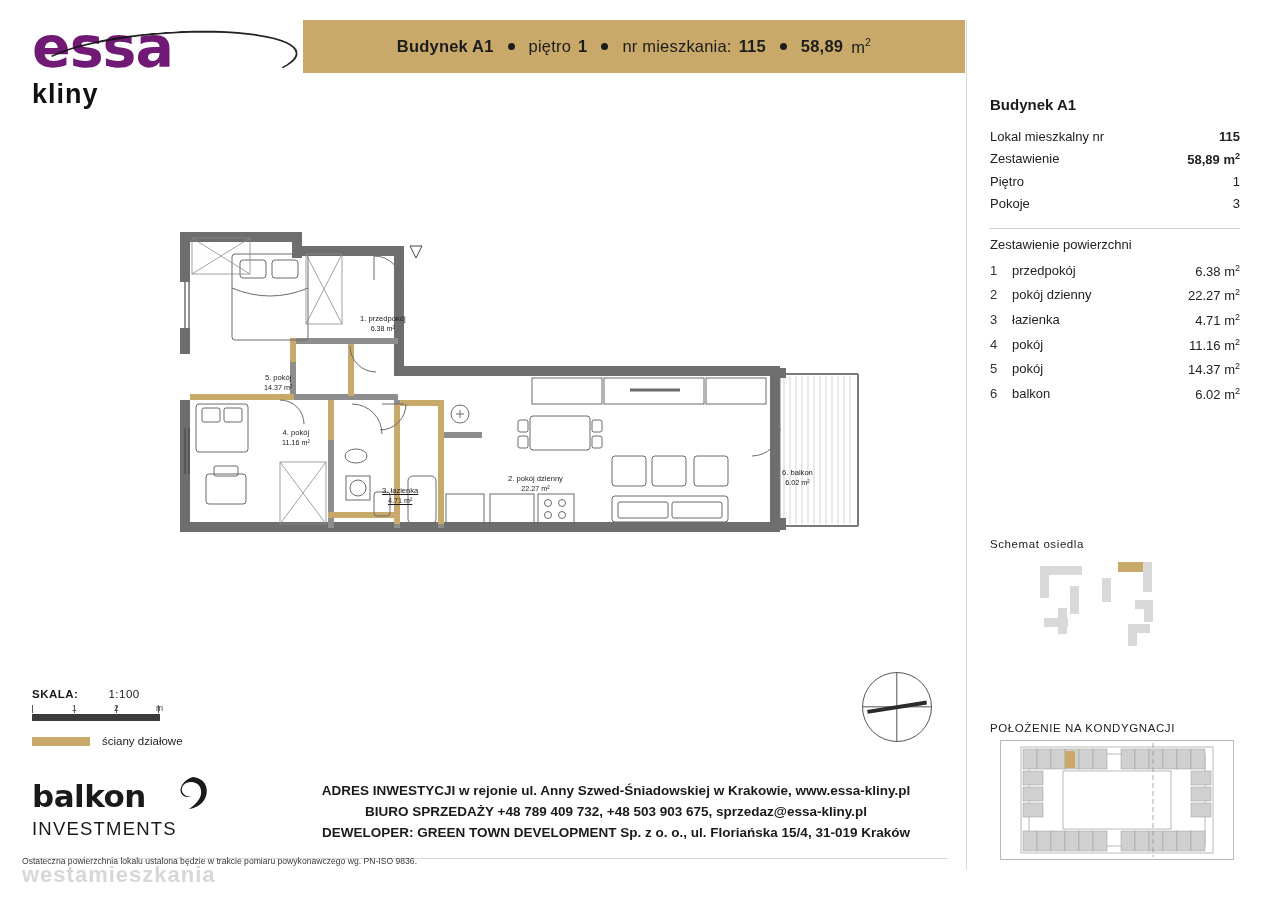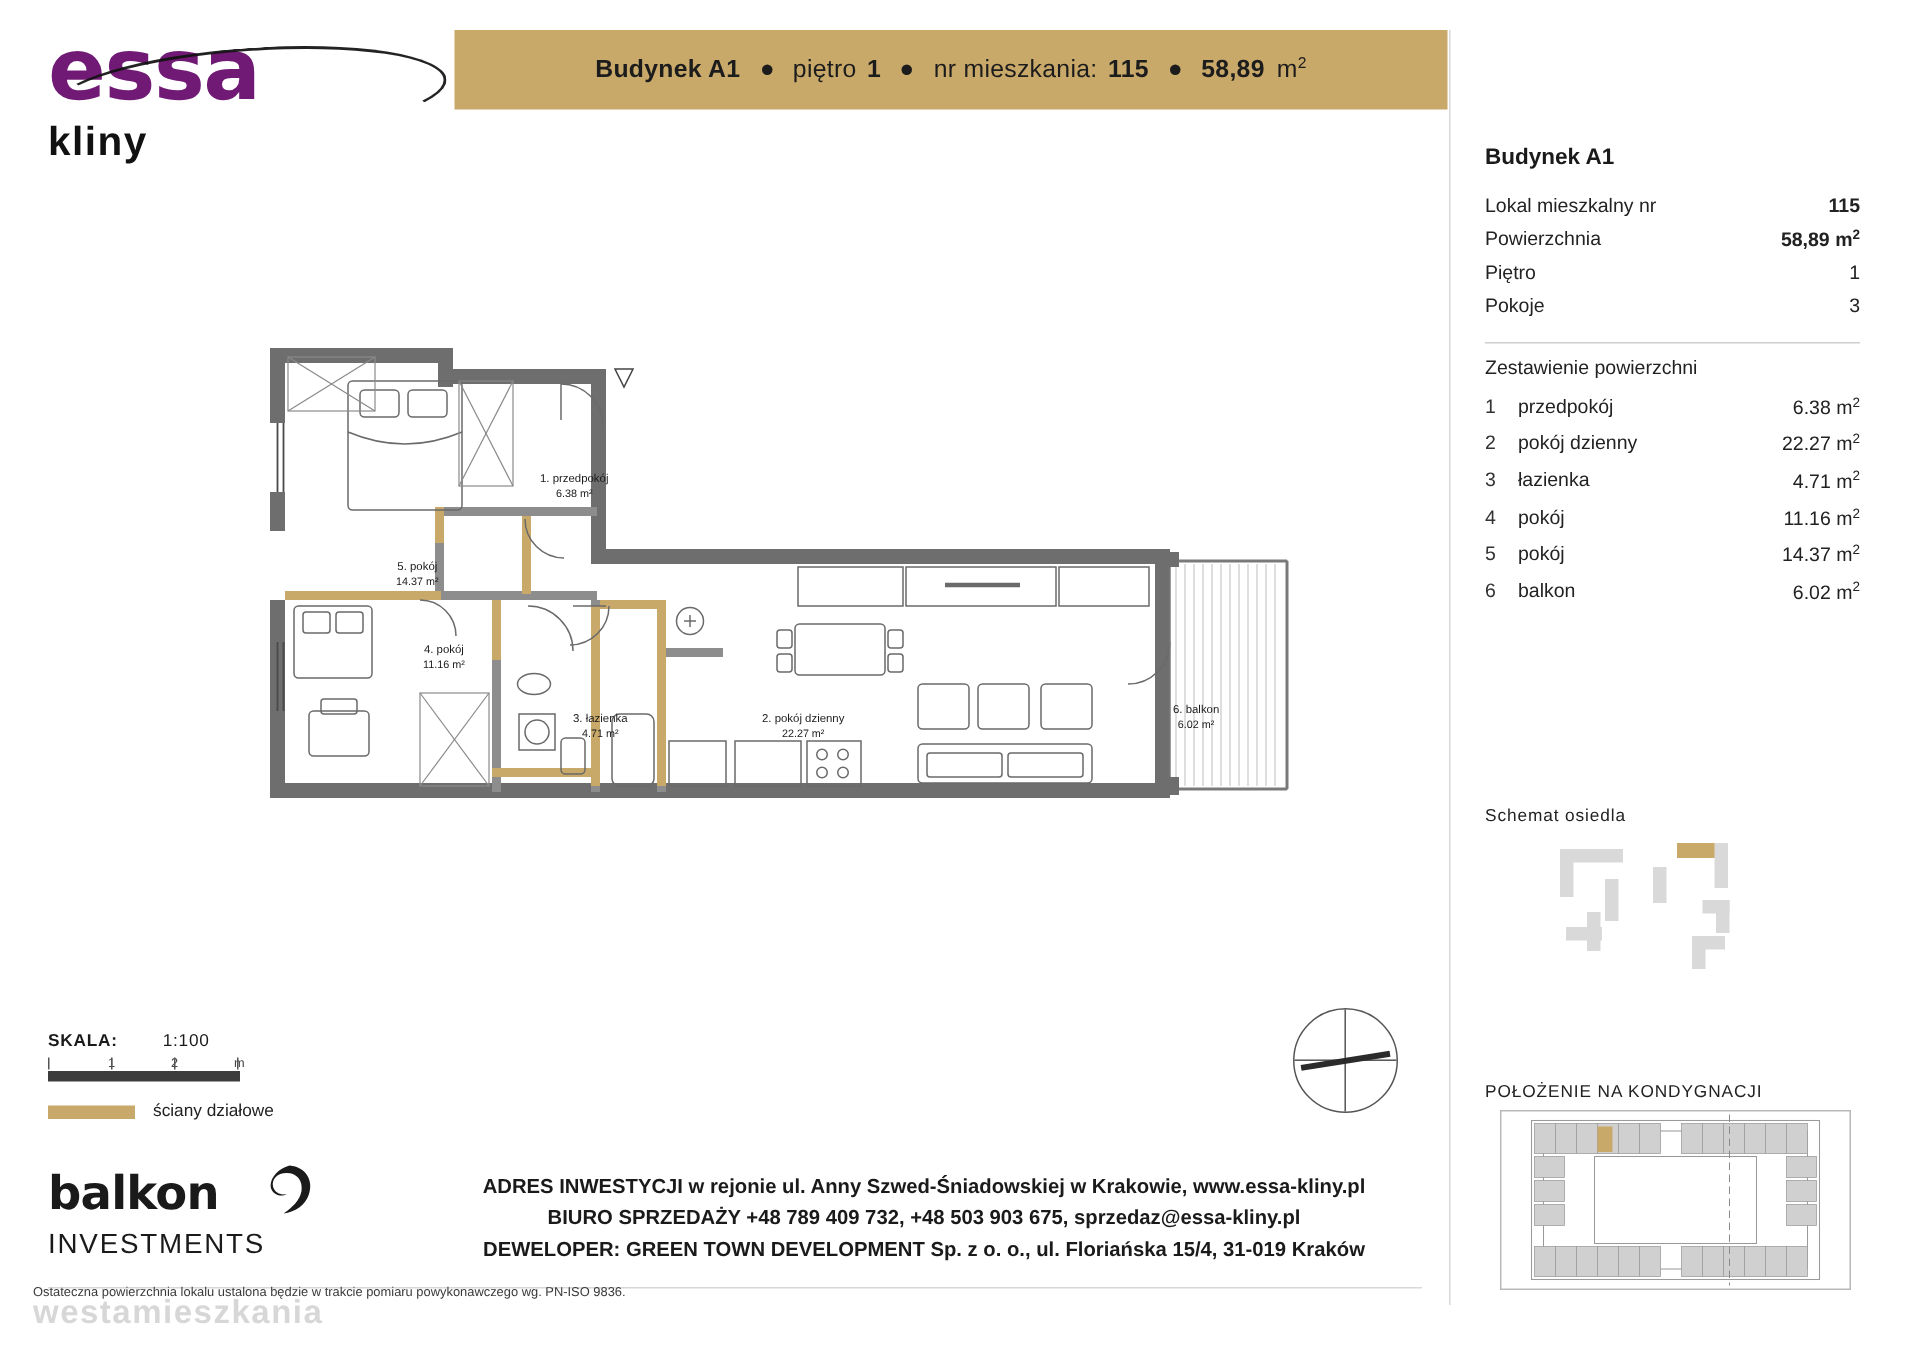--- a/index.html
+++ b/index.html
@@ -335,21 +335,21 @@
   <div class="hline-bottom"></div>
 
   <div class="info-panel">
     <div class="info-title">Budynek A1</div>
 
     <div class="info-row">
       <span>Lokal mieszkalny nr</span>
       <span class="val">115</span>
     </div>
     <div class="info-row">
-      <span>Powierzchnia</span>
+      <span>Zestawienie</span>
       <span class="val">
         <span>58,89</span>&nbsp;<span>m</span><span class="sup">2</span>
       </span>
     </div>
     <div class="info-row">
       <span>Piętro</span>
       <span class="val plain" style="font-weight:normal">1</span>
     </div>
     <div class="info-row">
       <span>Pokoje</span>
@@ -672,21 +672,21 @@
     <div class="rm-label" style="left:200px; top:96px;">
       <span>1.</span>
       <span>przedpokój</span><br>
       <span class="a">6.38 m²</span>
     </div>
     <div class="rm-label" style="left:348px; top:256px;">
       <span>2.</span>
       <span>pokój dzienny</span><br>
       <span class="a">22.27 m²</span>
     </div>
-    <div class="rm-label" style="left:222px; top:256px;">
+    <div class="rm-label" style="left:222px; top:268px;text-decoration:underline;">
       <span>3.</span>
       <span>łazienka</span><br>
       <span class="a">4.71 m²</span>
     </div>
     <div class="rm-label" style="left:122px; top:210px;">
       <span>4.</span>
       <span>pokój</span><br>
       <span class="a">11.16 m²</span>
     </div>
     <div class="rm-label" style="left:104px; top:155px;">

